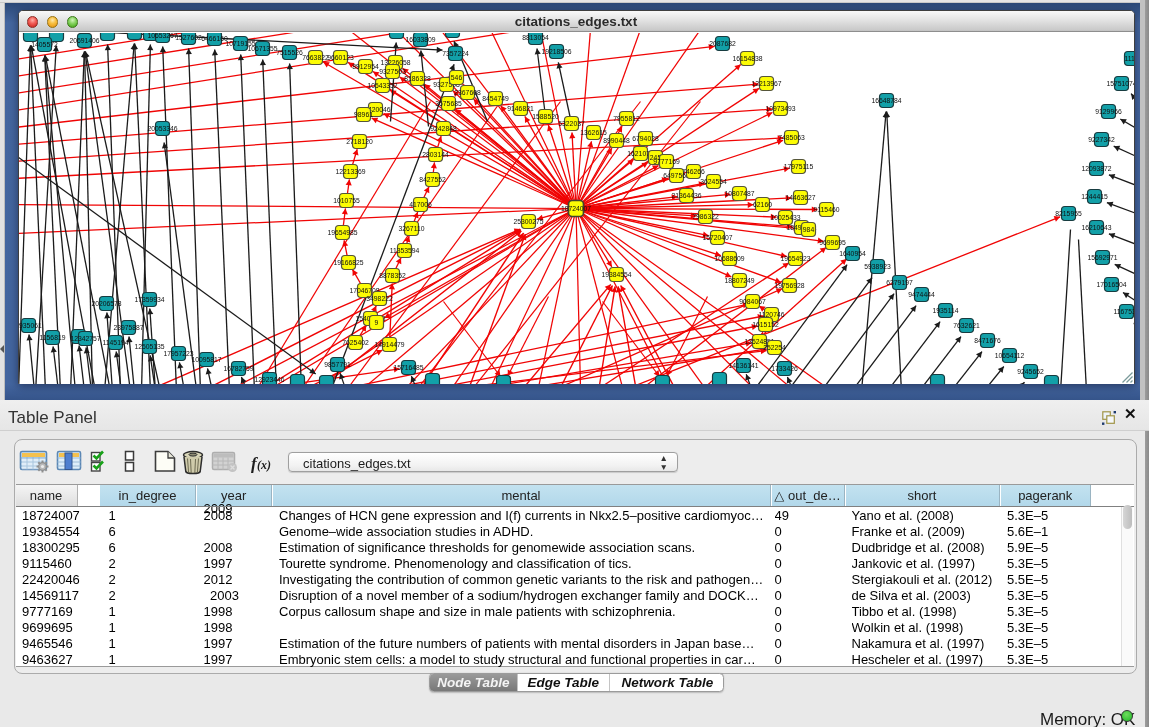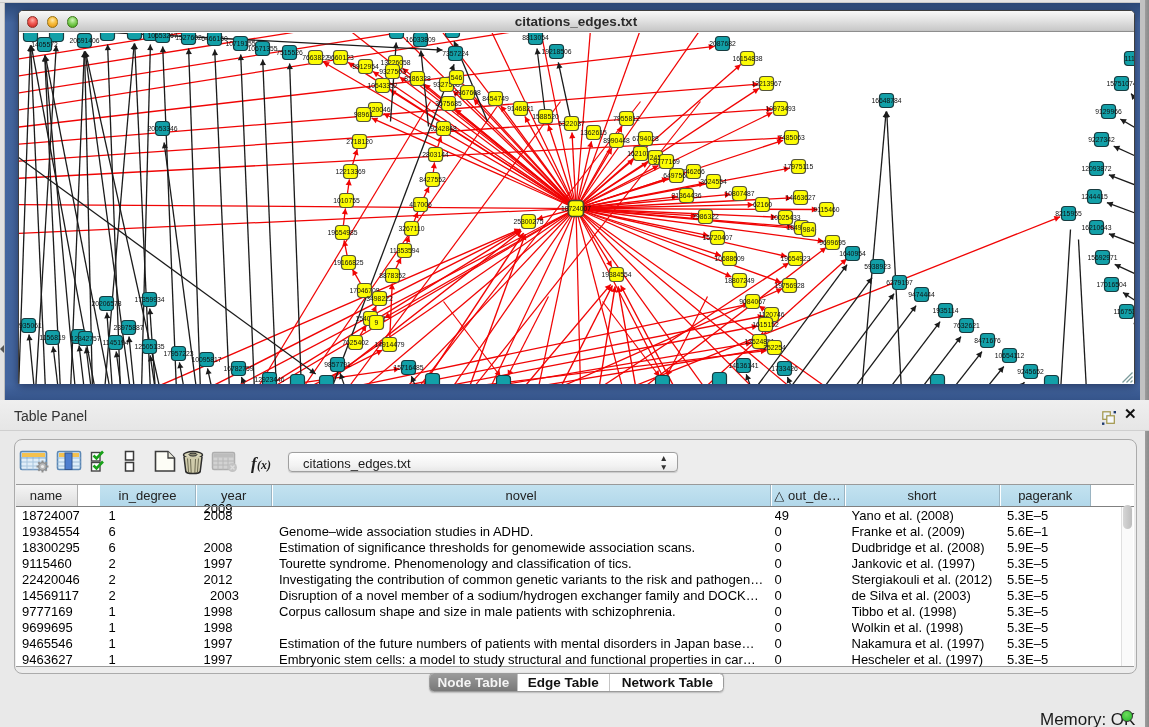--- a/index.html
+++ b/index.html
@@ -25,21 +25,21 @@
   font-size:13.5px; font-weight:bold; color:#2b2b2b; }
 .tl { position:absolute; top:5.6px; width:11.5px; height:11.5px; border-radius:50%; }
 #tl-r { left:8.2px; background:radial-gradient(circle at 50% 32%, #ffb0a8 0%, #f2605a 40%, #d93831 75%, #b02420 100%); border:0.8px solid #8c2b25; }
 #tl-y { left:28.2px; background:radial-gradient(circle at 50% 32%, #ffe9b0 0%, #f7c145 40%, #eda423 75%, #c07d17 100%); border:0.8px solid #96700f; }
 #tl-g { left:48.2px; background:radial-gradient(circle at 50% 32%, #d2f5bc 0%, #8ad465 40%, #5cb832 75%, #3f8f1f 100%); border:0.8px solid #3a7718; }
 #canvas { position:absolute; left:0; top:22px; width:1115px; height:351px; background:#fff; overflow:hidden; }
 
 
 #tp-head { left:0; top:399.5px; width:1149px; height:31px;
   background:linear-gradient(#efefef,#e6e6e6); border-bottom:1px solid #cfcfcf; }
-#tp-head .t { position:absolute; left:14px; top:8px; font-size:14px; color:#333; }
+#tp-head .t { position:absolute; left:8px; top:8px; font-size:17px; color:#333; }
 #tp-x { position:absolute; left:1124px; top:5px; font-size:15px; font-weight:bold; color:#111; }
 #container { left:14px; top:439px; width:1123px; height:234.5px; background:#ededed;
   border:1.5px solid #ababab; border-radius:8px; }
 #dropdown { left:288px; top:452px; width:390px; height:19.5px; border:1px solid #9f9f9f; border-radius:4px;
   background:linear-gradient(#ffffff,#f2f2f2 70%,#e8e8e8); box-shadow:0 0.5px 1px rgba(0,0,0,0.15); }
 #dropdown .txt { position:absolute; left:14px; top:2.5px; font-size:13px; color:#1c1c1c; }
 #dropdown .arr { position:absolute; right:9px; top:1px; font-size:8.5px; color:#333; line-height:8.5px; }
 #tablewrap { left:15.5px; top:483.5px; width:1118.5px; height:183.5px; background:#fff;
   border-top:1px solid #9a9a9a; border-bottom:1px solid #9a9a9a; }
 .hcell { position:absolute; top:484.5px; height:21.5px; font-size:13px; color:#222;
@@ -47,21 +47,21 @@
 .hblue { background:linear-gradient(#c3e2f0,#b2d8ea); }
 .hgray { background:linear-gradient(#f5f5f5,#dedede); border-right:1px solid #b0b0b0; }
 #hline { left:15.5px; top:506px; width:1118.5px; height:1px; background:#808080; }
 .cell { position:absolute; height:16px; font-size:13px; color:#000; white-space:nowrap; overflow:hidden; line-height:16px; }
 #vscroll { left:1121px; top:507px; width:12px; height:159px; background:#fafafa; border-left:1px solid #e0e0e0; }
 #vthumb { left:1122.5px; top:505px; width:9px; height:24px; background:linear-gradient(90deg,#d6d6d6,#bdbdbd); border-radius:5px; }
 
 
 #tabs { left:428.8px; top:673px; width:295px; height:18.5px; border:1px solid #9b9b9b; border-radius:4.5px;
   background:#fff; box-shadow:0 0.5px 1.5px rgba(0,0,0,0.2); overflow:hidden; }
-#tabs .seg { position:absolute; top:0; height:100%; font-size:13.5px; font-weight:bold; text-align:center; line-height:18px; color:#111; }
+#tabs .seg { position:absolute; top:0; height:100%; font-size:13.5px; font-weight:bold; text-align:center; line-height:18px; color:#111;font-style:italic; }
 #seg1 { left:0; width:87px; background:linear-gradient(#9a9a9a,#787878); color:#f4f4f4 !important; }
 #seg2 { left:87px; width:92px; border-left:1px solid #c4c4c4; }
 #seg3 { left:179px; width:116px; border-left:1px solid #c4c4c4; }
 
 #memory { left:1040px; top:710px; width:77px; font-size:17px; color:#1a1a1a; text-align:right; white-space:nowrap; }
 #memdot { left:1121px; top:710px; width:12px; height:12px; border-radius:50%;
   background:radial-gradient(circle at 45% 35%, #6fdb5e, #35c235 70%, #28a828); border:1px solid #333; }
 </style></head>
 <body>
 <div id="stage">
@@ -813,27 +813,28 @@
       <text x="257" y="469" font-family="Liberation Serif, serif" font-style="italic" font-weight="bold" font-size="12" fill="#1d1d1d">(x)</text>
     </svg>
   <div class="abs" id="dropdown">
       <div class="txt">citations_edges.txt</div>
     <div class="arr">▲<br>▼</div>
     </div>
   <div class="abs" id="tablewrap"></div>
   <div class="hcell hgray" style="left:15.5px;width:62px">name</div>
 <div class="hcell hblue" style="left:100px;width:96.0px">in_degree</div>
 <div class="hcell hblue" style="left:197px;width:74.5px">year</div>
-<div class="hcell hblue" style="left:272.5px;width:498.0px">novel</div>
+<div class="hcell hblue" style="left:272.5px;width:498.0px">mental</div>
 <div class="hcell hblue" style="left:771.5px;width:73.0px">△ out_de…</div>
 <div class="hcell hblue" style="left:845.5px;width:154.0px">short</div>
 <div class="hcell hblue" style="left:1000.5px;width:90.5px">pagerank</div>
 <div class="cell" style="left:22.0px;top:507.5px;width:77.0px">18724007</div>
 <div class="cell" style="left:108.5px;top:507.5px;width:87.5px">1</div>
 <div class="cell" style="left:203.6px;top:507.5px;width:67.9px">2008</div>
+<div class="cell" style="left:279.0px;top:507.5px;width:491.5px">Changes of HCN gene expression and I(f) currents in Nkx2.5–positive cardiomyoc…</div>
 <div class="cell" style="left:774.5px;top:507.5px;width:70.0px">49</div>
 <div class="cell" style="left:851.5px;top:507.5px;width:148.0px">Yano et al. (2008)</div>
 <div class="cell" style="left:1007.0px;top:507.5px;width:84.0px">5.3E–5</div>
 <div class="cell" style="left:22.0px;top:523.5px;width:77.0px">19384554</div>
 <div class="cell" style="left:108.5px;top:523.5px;width:87.5px">6</div>
 <div class="cell" style="left:203.6px;top:501px;width:67.9px">2009</div>
 <div class="cell" style="left:279.0px;top:523.5px;width:491.5px">Genome–wide association studies in ADHD.</div>
 <div class="cell" style="left:774.5px;top:523.5px;width:70.0px">0</div>
 <div class="cell" style="left:851.5px;top:523.5px;width:148.0px">Franke et al. (2009)</div>
 <div class="cell" style="left:1007.0px;top:523.5px;width:84.0px">5.6E–1</div>

